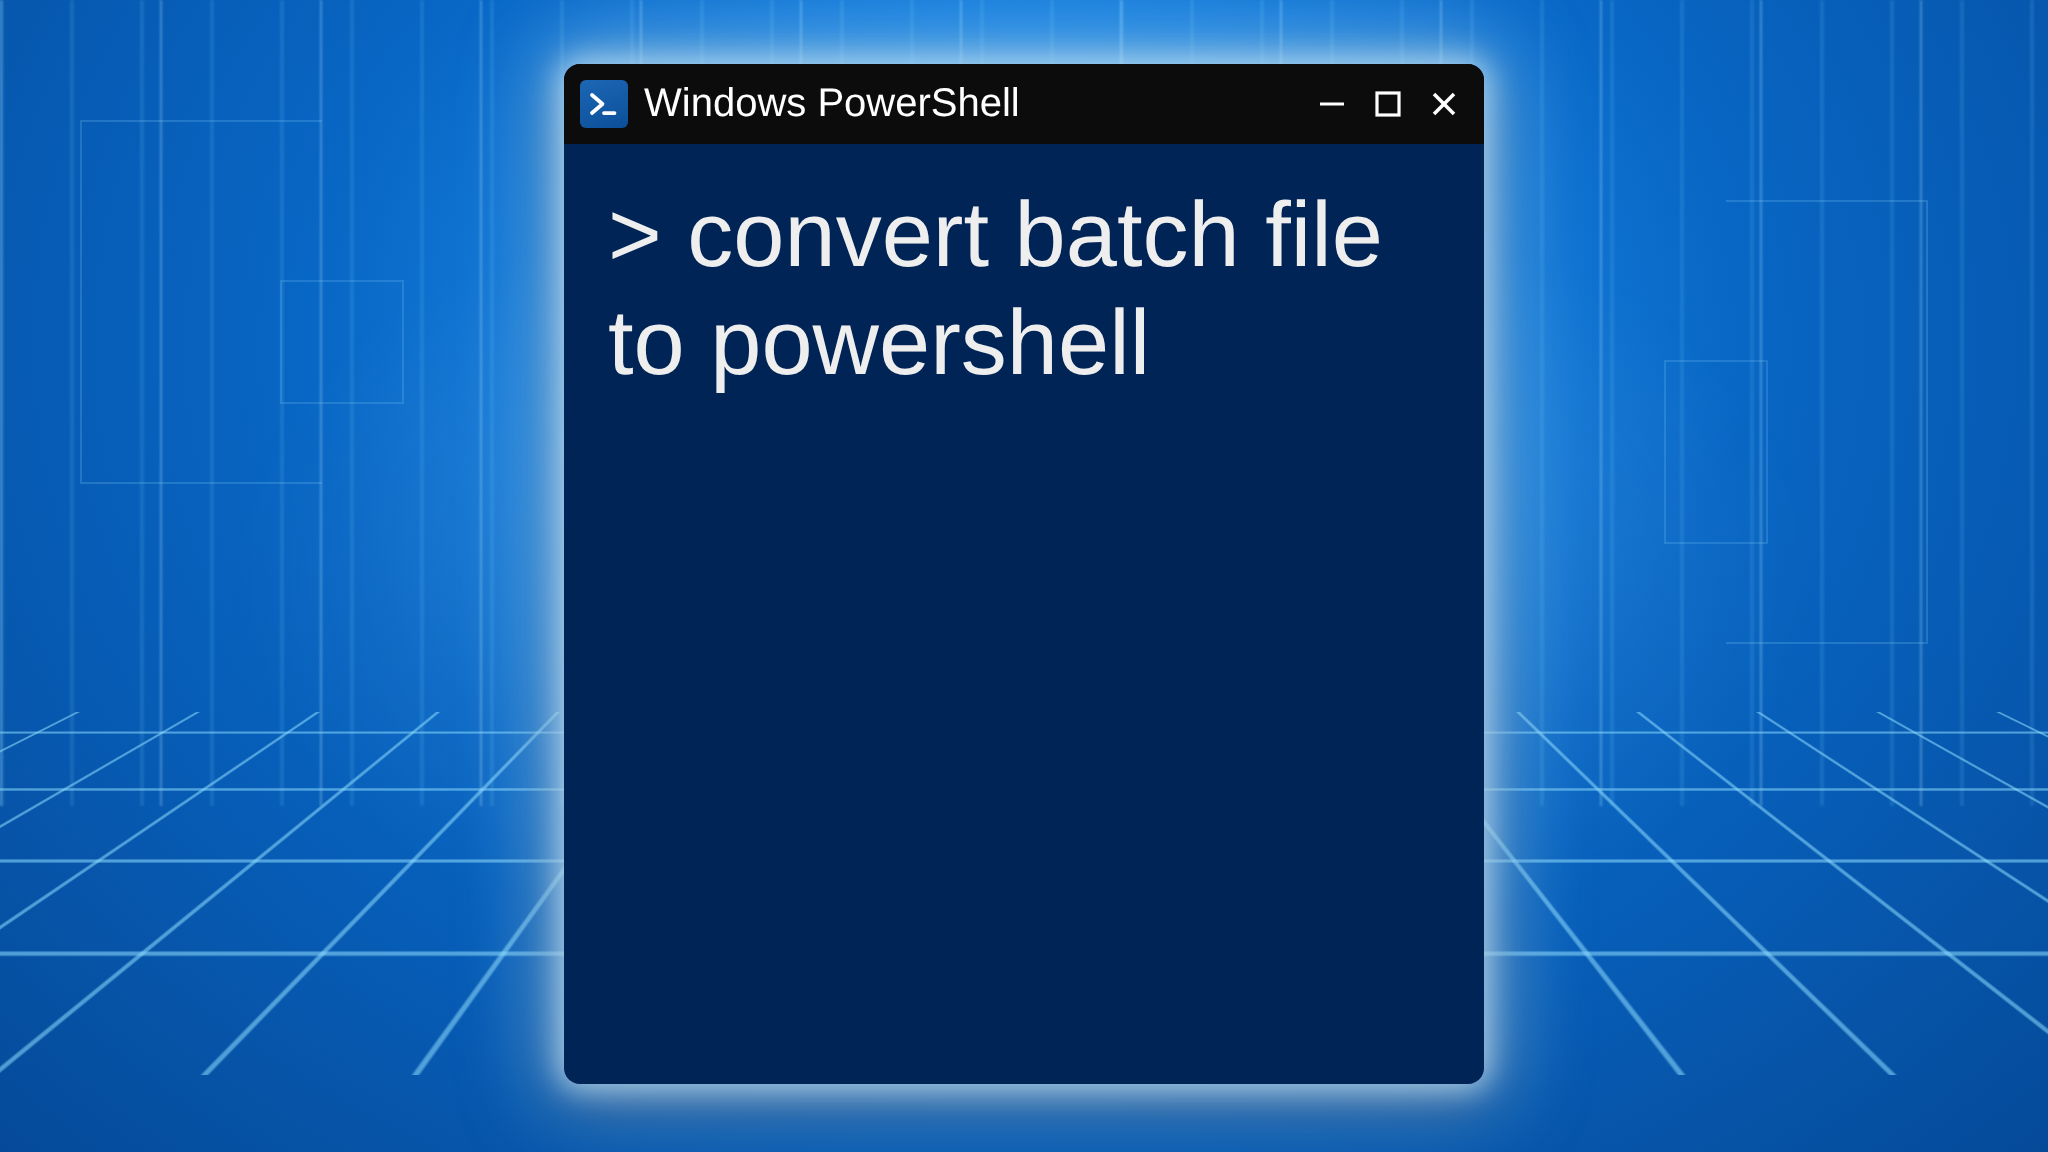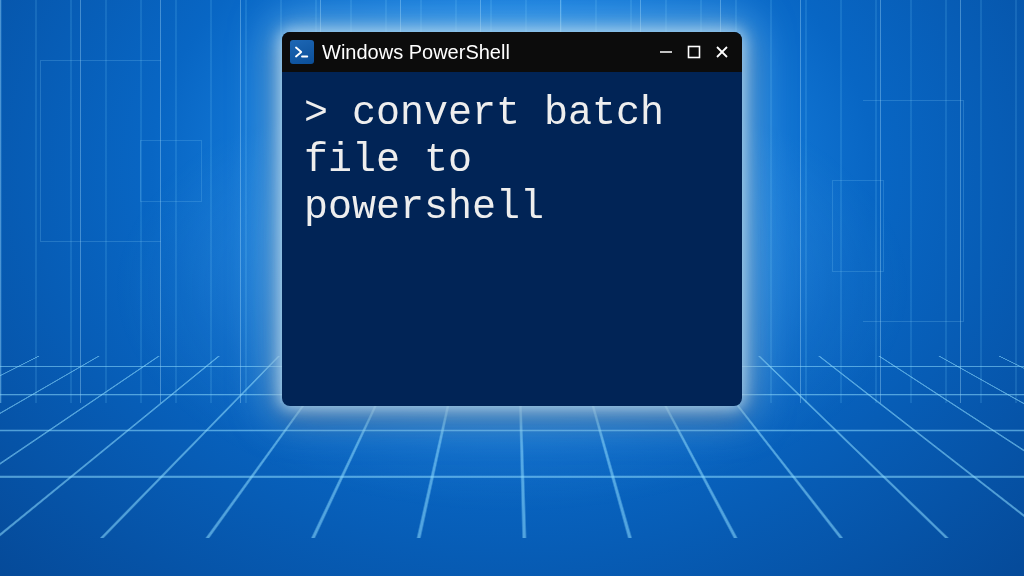--- a/index.html
+++ b/index.html
@@ -92,21 +92,21 @@
       inset: 0;
       background: radial-gradient(ellipse at 50% 50%, rgba(160,220,255,0.25) 0%, transparent 55%);
     }
     
     
     .window {
       position: absolute;
       left: 282px;
       top: 32px;
       width: 460px;
-      height: 374px;
+      height: 510px;
       background: #012456;
       border-radius: 8px;
       box-shadow: 
         0 0 40px 10px rgba(180,230,255,0.55),
         0 0 15px 3px rgba(220,245,255,0.7),
         0 8px 30px rgba(0,0,40,0.6);
       display: flex;
       flex-direction: column;
       overflow: hidden;
     }
@@ -159,22 +159,22 @@
       display: flex;
       align-items: center;
       justify-content: center;
     }
     .win-btn svg { width: 14px; height: 14px; }
     
     .terminal-body {
       flex: 1;
       padding: 18px 22px;
       color: #eeeeee;
-      font-family: Liberation Mono, monospace;
-      font-size: 40px;
+      font-family: Liberation Sans, sans-serif;
+      font-size: 46px;
       line-height: 1.18;
       word-break: break-word;
       white-space: pre-wrap;
     }
     .prompt-symbol {
       color: #eeeeee;
     }
     .command-text {
       color: #eeeeee;
     }

